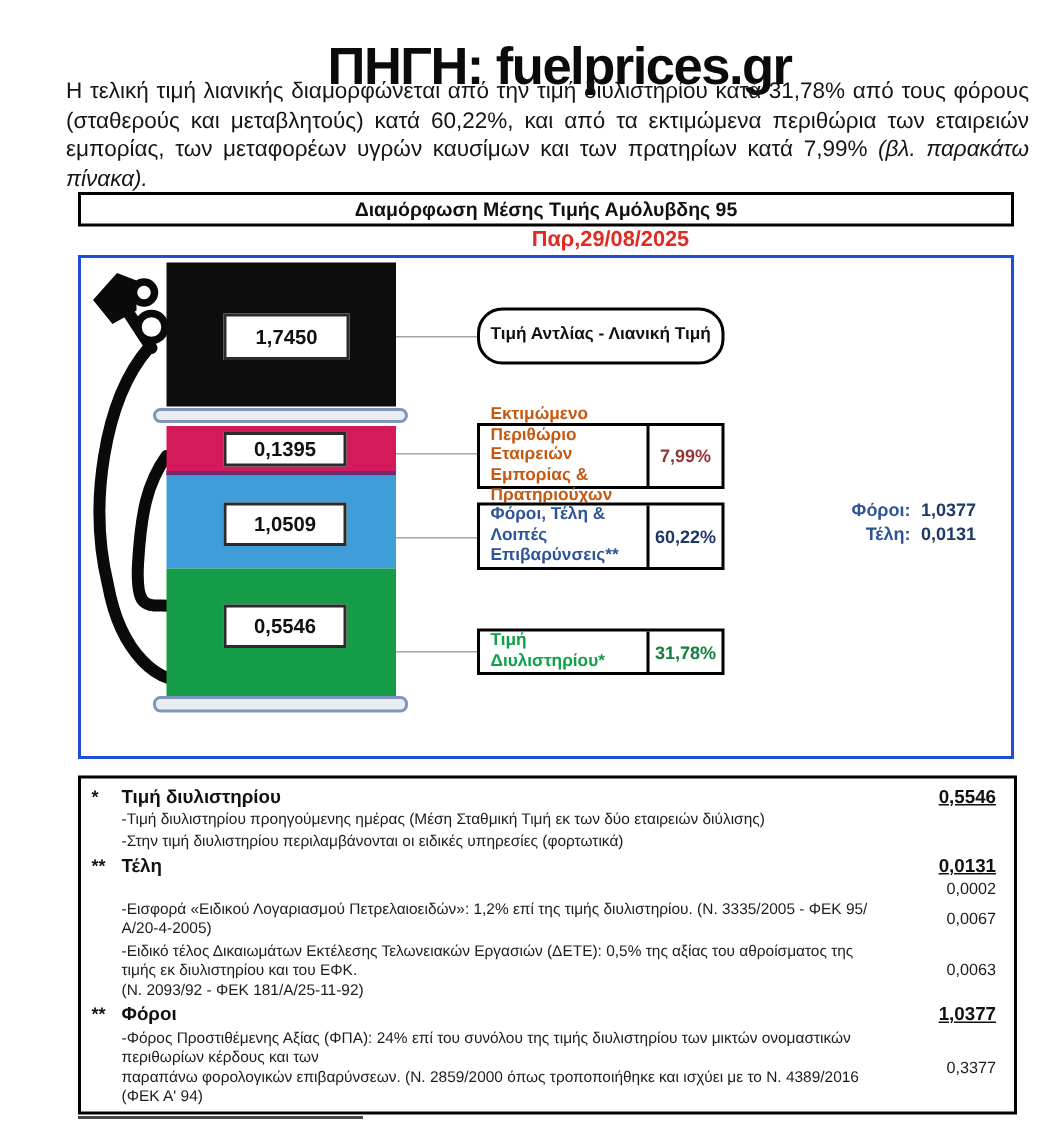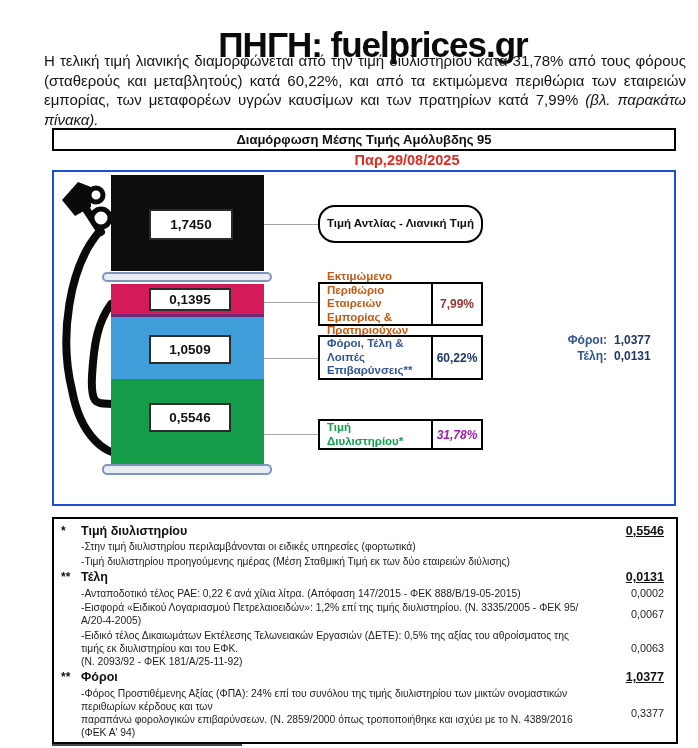--- a/index.html
+++ b/index.html
@@ -103,21 +103,21 @@
     <div class="lbox" style="top:110px;height:44px;">
       <span class="llabel" style="color: rgb(196, 89, 17);">Εκτιμώμενο Περιθώριο Εταιρειών Εμπορίας &amp; Πρατηριούχων</span>
       <span class="lpct" style="color: rgb(150, 54, 52);">7,99%</span>
     </div>
     <div class="lbox" style="top:163px;height:45px;">
       <span class="llabel" style="color: rgb(47, 85, 151);">Φόροι, Τέλη &amp; Λοιπές Επιβαρύνσεις**</span>
       <span class="lpct" style="color: rgb(31, 56, 100);">60,22%</span>
     </div>
     <div class="lbox" style="top:247px;height:31px;">
       <span class="llabel" style="color: rgb(15, 160, 74);">Τιμή Διυλιστηρίου*</span>
-      <span class="lpct" style="color: #a21caf; font-style: italic;">31,78%</span>
+      <span class="lpct" style="color: #15803d;">31,78%</span>
     </div>
 
     <div class="side">
       <div class="srow">
         <span class="slab" style="color: rgb(47, 85, 151);">Φόροι:</span>
         <span class="sval" style="color: rgb(31, 56, 100);">1,0377</span>
       </div>
       <div class="srow">
         <span class="slab" style="color: rgb(47, 85, 151);">Τέλη:</span>
         <span class="sval" style="color: rgb(31, 56, 100);">0,0131</span>
@@ -126,36 +126,35 @@
   </div>
 
   <div class="btable">
     <div class="trow h">
       <span class="marker">*</span>
       <span class="tlabel">Τιμή διυλιστηρίου</span>
       <span class="tvalue">0,5546</span>
     </div>
     <div class="trow n">
       <span class="marker"></span>
-      <span class="tlabel">-Στην τιμή διυλιστηρίου περιλαμβάνονται οι ειδικές υπηρεσίες (φορτωτικά)</span>
+      <span class="tlabel">-Τιμή διυλιστηρίου προηγούμενης ημέρας (Μέση Σταθμική Τιμή εκ των δύο εταιρειών διύλισης)</span>
       <span class="tvalue"></span>
     </div>
     <div class="trow n">
       <span class="marker"></span>
-      <span class="tlabel">-Τιμή διυλιστηρίου προηγούμενης ημέρας (Μέση Σταθμική Τιμή εκ των δύο εταιρειών διύλισης)</span>
+      <span class="tlabel">-Στην τιμή διυλιστηρίου περιλαμβάνονται οι ειδικές υπηρεσίες (φορτωτικά)</span>
       <span class="tvalue"></span>
     </div>
     <div class="trow h">
       <span class="marker">**</span>
       <span class="tlabel">Τέλη</span>
       <span class="tvalue">0,0131</span>
     </div>
     <div class="trow n">
       <span class="marker"></span>
-      <span class="tlabel">-Ανταποδοτικό τέλος ΡΑΕ: 0,22 € ανά χίλια λίτρα. (Απόφαση 147/2015 - ΦΕΚ 888/Β/19-05-2015)</span>
       <span class="tvalue">0,0002</span>
     </div>
     <div class="trow n">
       <span class="marker"></span>
       <span class="tlabel">-Εισφορά «Ειδικού Λογαριασμού Πετρελαιοειδών»: 1,2% επί της τιμής διυλιστηρίου. (Ν. 3335/2005 - ΦΕΚ 95/Α/20-4-2005)</span>
       <span class="tvalue">0,0067</span>
     </div>
     <div class="trow n">
       <span class="marker"></span>
       <span class="tlabel">-Ειδικό τέλος Δικαιωμάτων Εκτέλεσης Τελωνειακών Εργασιών (ΔΕΤΕ): 0,5% της αξίας του αθροίσματος της τιμής εκ διυλιστηρίου και του ΕΦΚ.

